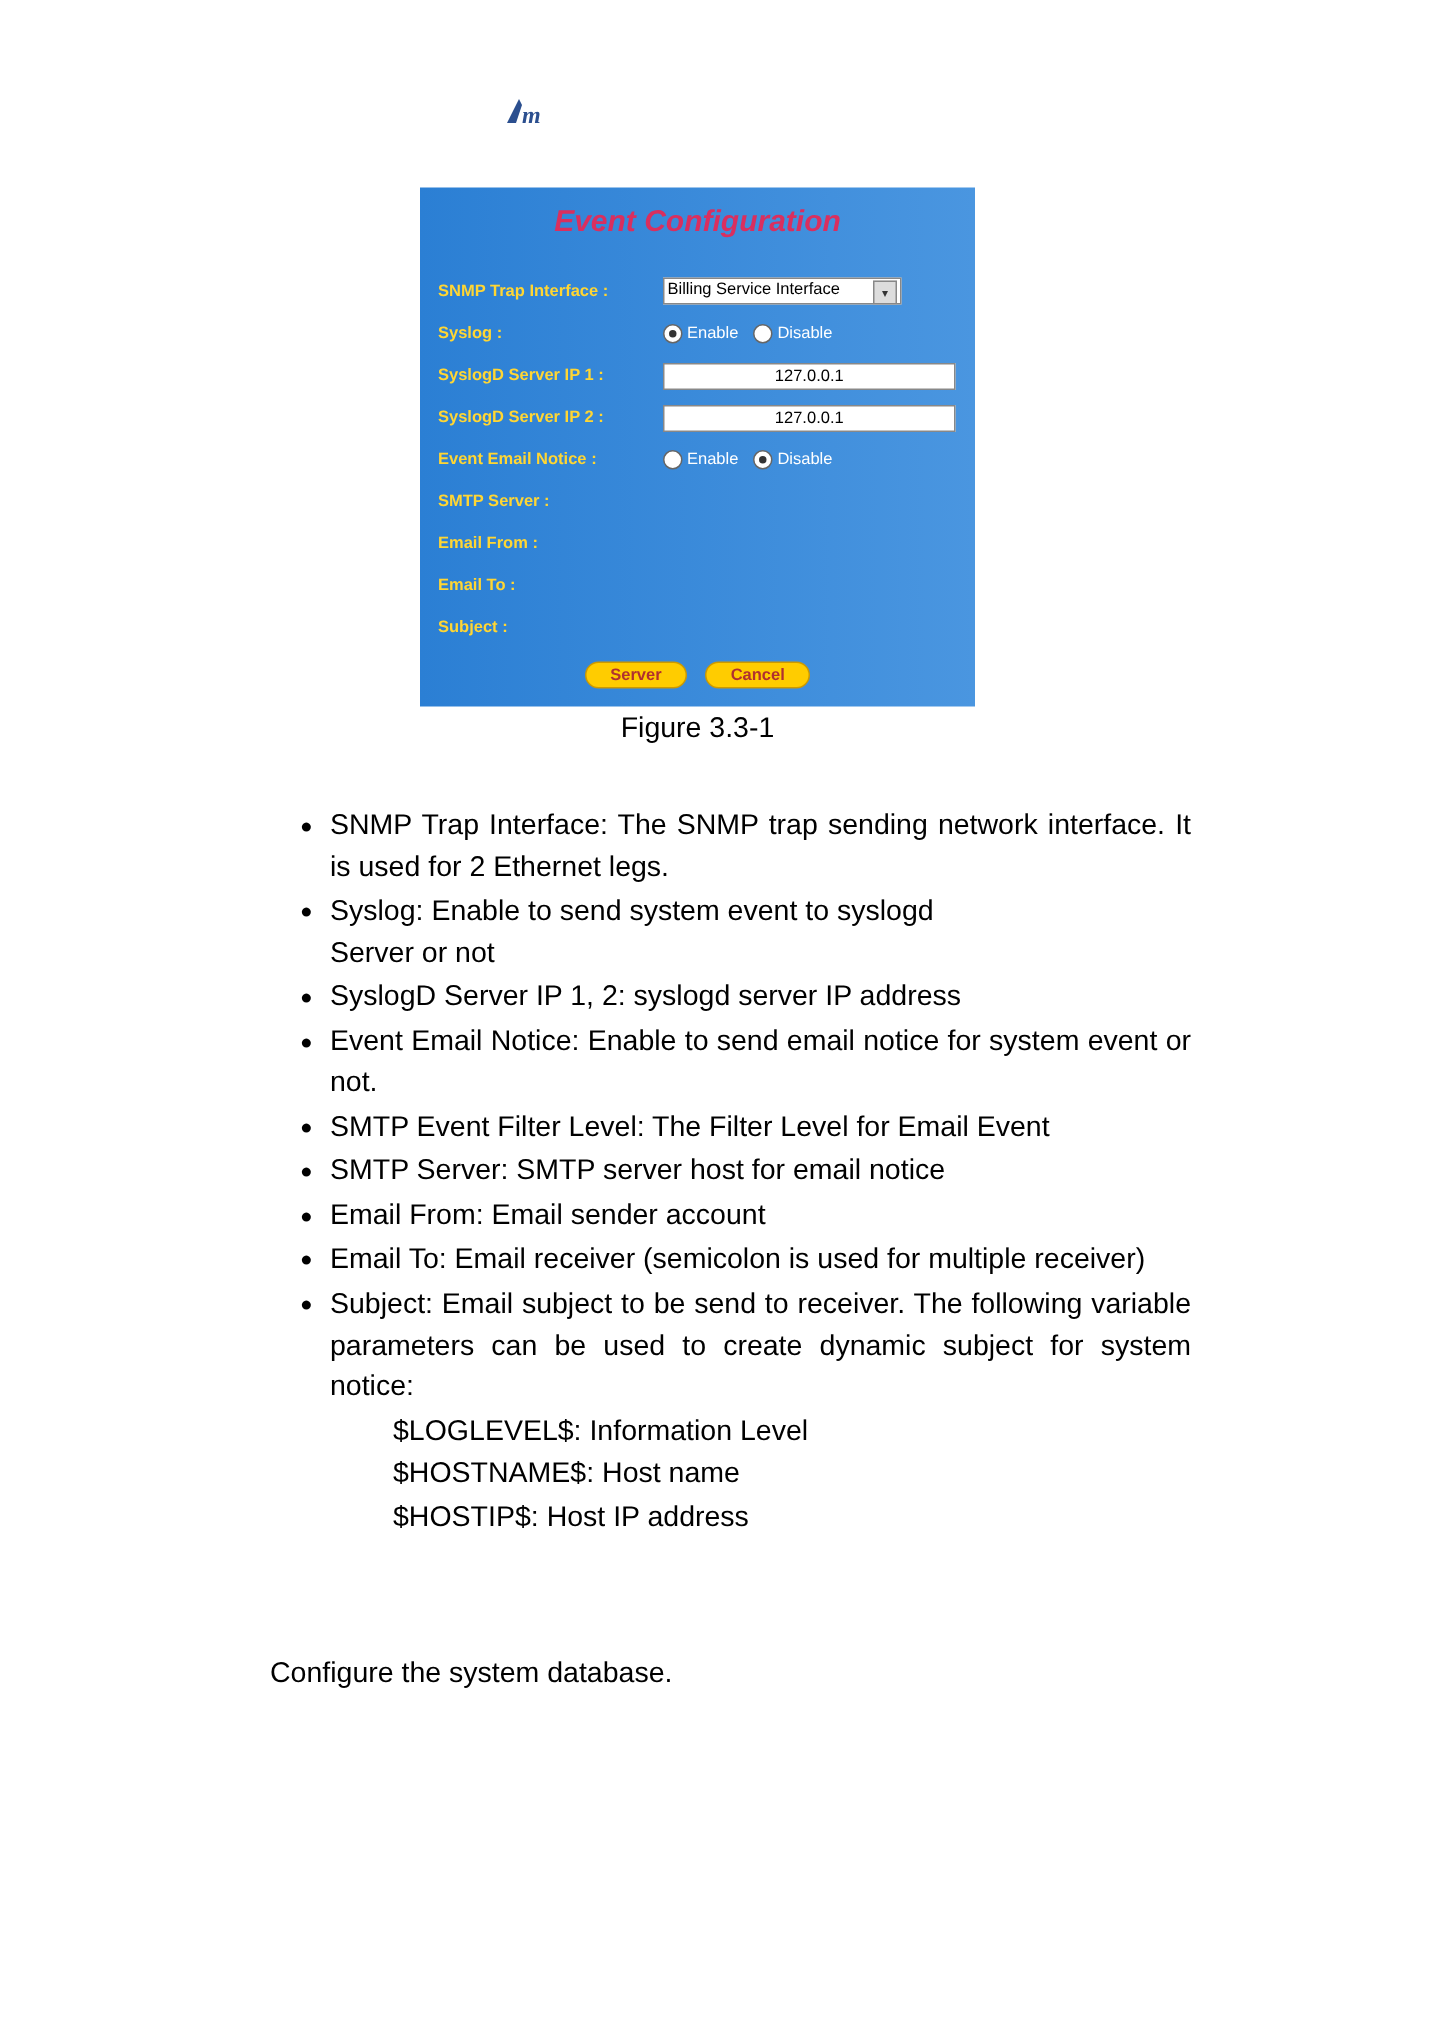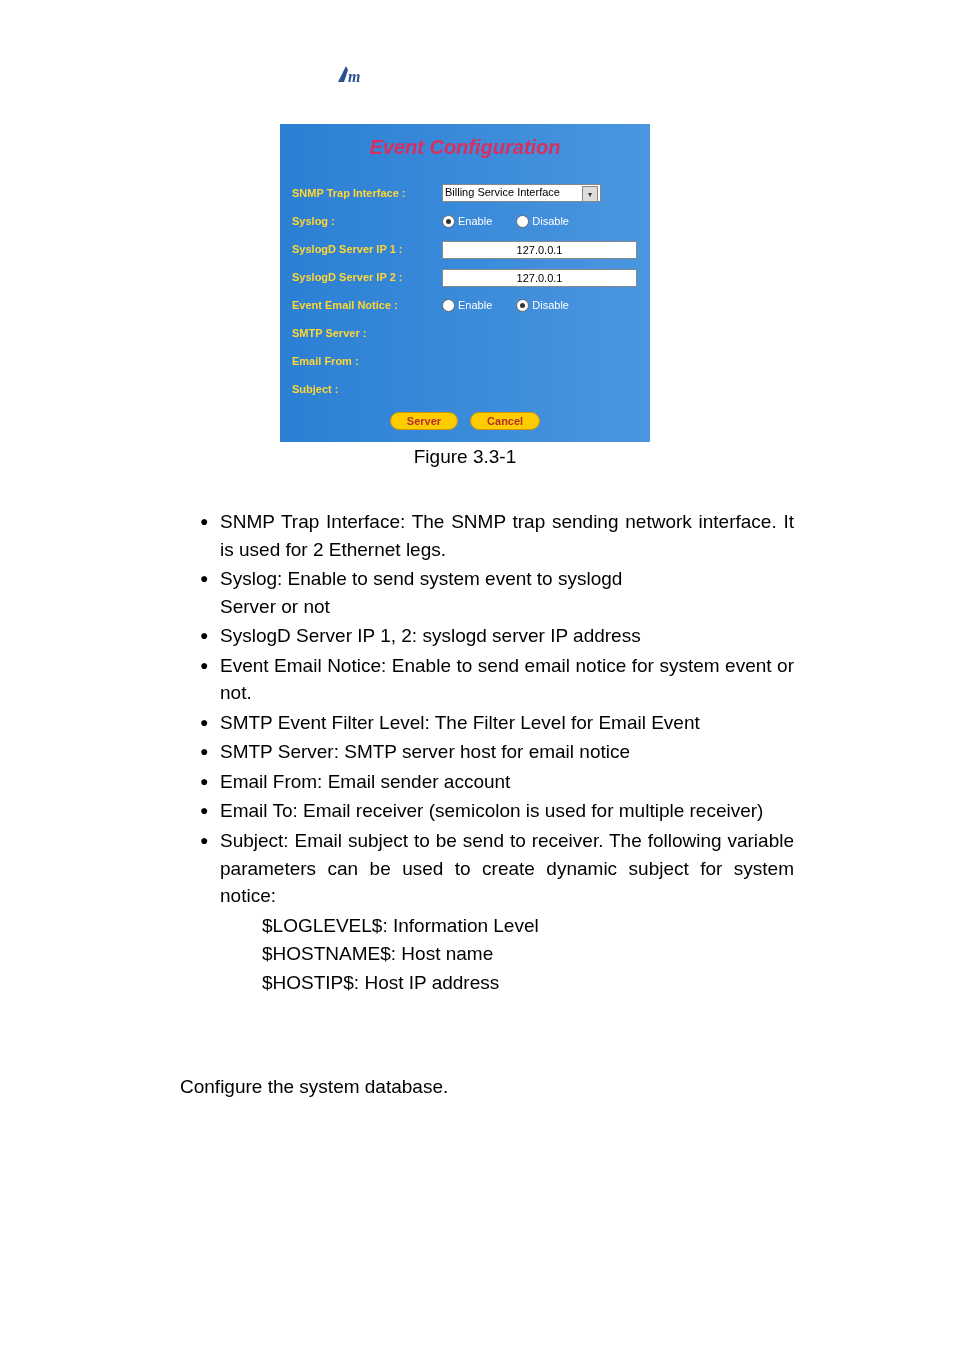--- a/index.html
+++ b/index.html
@@ -78,21 +78,21 @@
     font-size: 11px;
     padding: 1px 3px;
     width: 195px;
     height: 18px;
     box-sizing: border-box;
     font-family: Arial, sans-serif;
     text-align: center;
   }
   .radio-group {
     display: flex;
-    gap: 24px;
+    gap: 10px;
     color: #fff;
     font-size: 11px;
   }
   .radio-opt {
     display: flex;
     align-items: center;
     gap: 3px;
   }
   .radio-circle {
     width: 11px;
@@ -240,20 +240,23 @@
           </div>
         </div>
       </div>
     </div>
 
     <div class="row">
       <div class="label">SMTP Server :</div>
     </div>
     <div class="row">
       <div class="label">Email From :</div>
+    </div>
+    <div class="row">
+      <div class="label">Email To :</div>
     </div>
     <div class="row">
       <div class="label">Subject :</div>
     </div>
 
     <div class="btn-row">
       <div class="btn">Server</div>
       <div class="btn">Cancel</div>
     </div>
   </div>

